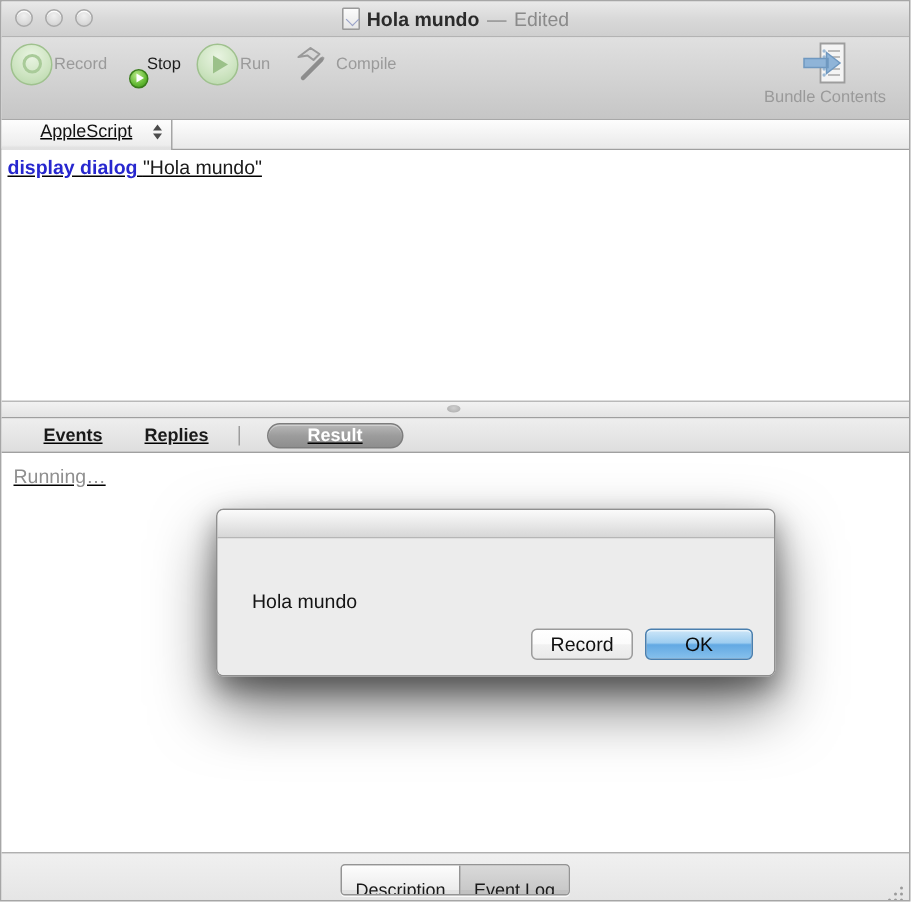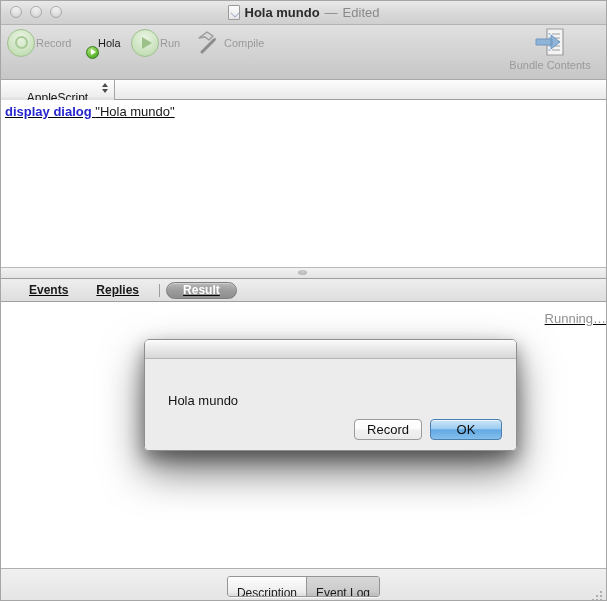--- a/index.html
+++ b/index.html
@@ -191,21 +191,20 @@
     background: linear-gradient(to bottom, #fdfdfd 0%, #e6e6e6 100%);
     border-bottom: 1px solid #9f9f9f;
     display: flex;
   }
   .popup {
     position: relative;
     height: 35px;
     box-sizing: border-box;
     border-right: 1px solid #a5a5a5;
     display: flex;
-    align-items: center;
     justify-content: center;
     font-size: 12px;
     color: #131313;
     background: linear-gradient(to bottom, #fdfdfd 0%, #ededed 48%, #e2e2e2 52%, #dcdcdc 100%);
   }
   .popup.p1 { width: 114px; }
   .popup.p2 { width: 173px; }
   .popup .arrows {
     position: absolute;
     right: 6px; top: 3px;
@@ -275,33 +274,33 @@
   .tab-sep {
     width: 1px; height: 13px;
     background: #9d9d9d;
     margin: 0 6px;
   }
   .tab.selected {
     color: #ffffff;
     background: linear-gradient(to bottom, #b8b8b8 0%, #9c9c9c 50%, #8e8e8e 100%);
     border: 1px solid #7d7d7d;
     border-radius: 9px;
-    padding: 0 16px;
+    padding: 0 26px;
     line-height: 15px;
     box-shadow: inset 0 1px 0 rgba(255,255,255,0.35);
+    margin-left: 12px;
   }
 
   
   .resultpane {
     position: relative;
     height: 266px;
     background: #ffffff;
     padding: 7px 0 0 8px;
     box-sizing: border-box;
-    text-align: right;
   }
   .running-text {
     font-size: 13px;
     color: #8f8f8f;
   }
 
   
   .bottombar {
     position: relative;
     height: 34px;
@@ -438,21 +437,21 @@
         <span class="tb-label">Record</span>
       </div>
 
       <div class="tb-item enabled">
         <span class="tb-icon">
           <span class="ico-stop">
             <span class="octagon"></span>
             <span class="stop-badge"></span>
           </span>
         </span>
-        <span class="tb-label">Hola</span>
+        <span class="tb-label">Stop</span>
       </div>
 
       <div class="tb-item">
         <span class="tb-icon">
           <span class="ico-run"></span>
         </span>
         <span class="tb-label">Run</span>
       </div>
 
       <div class="tb-item">

